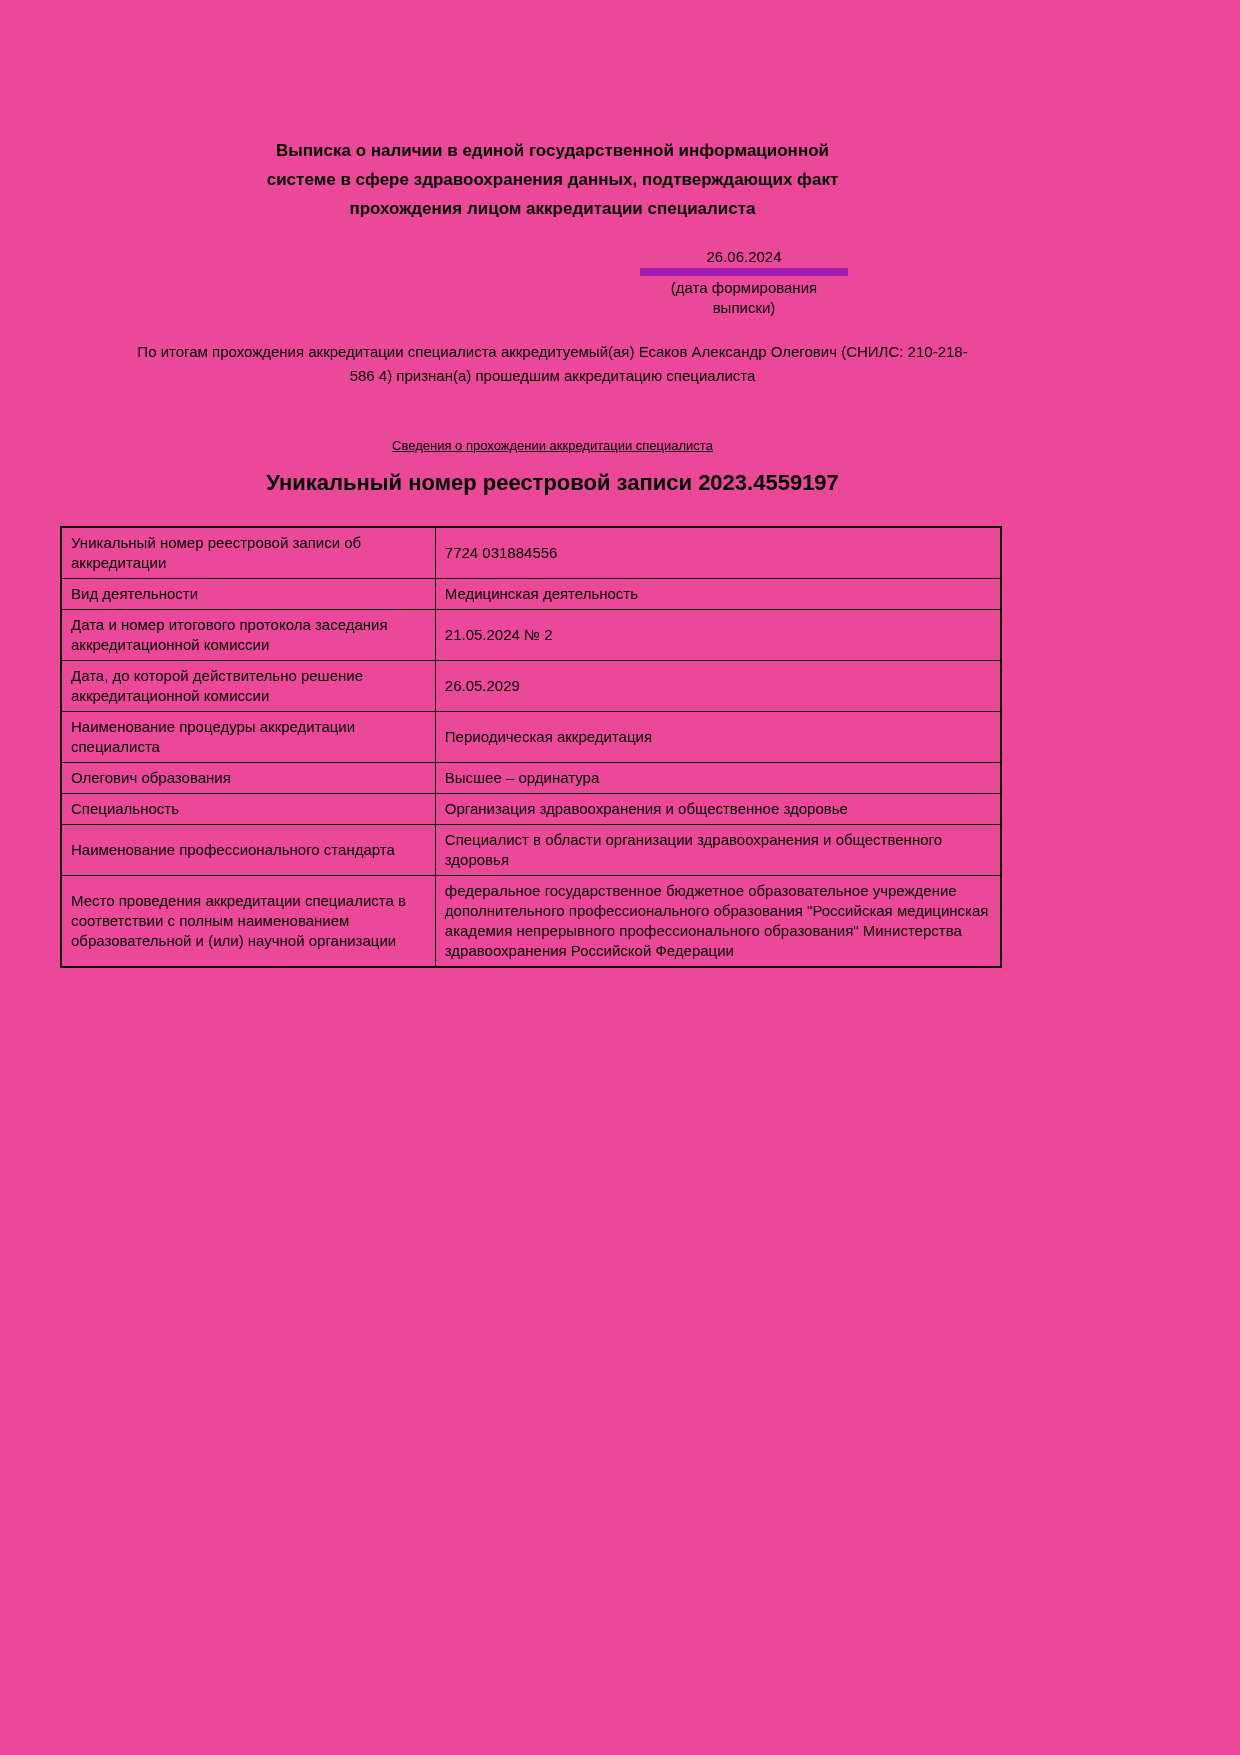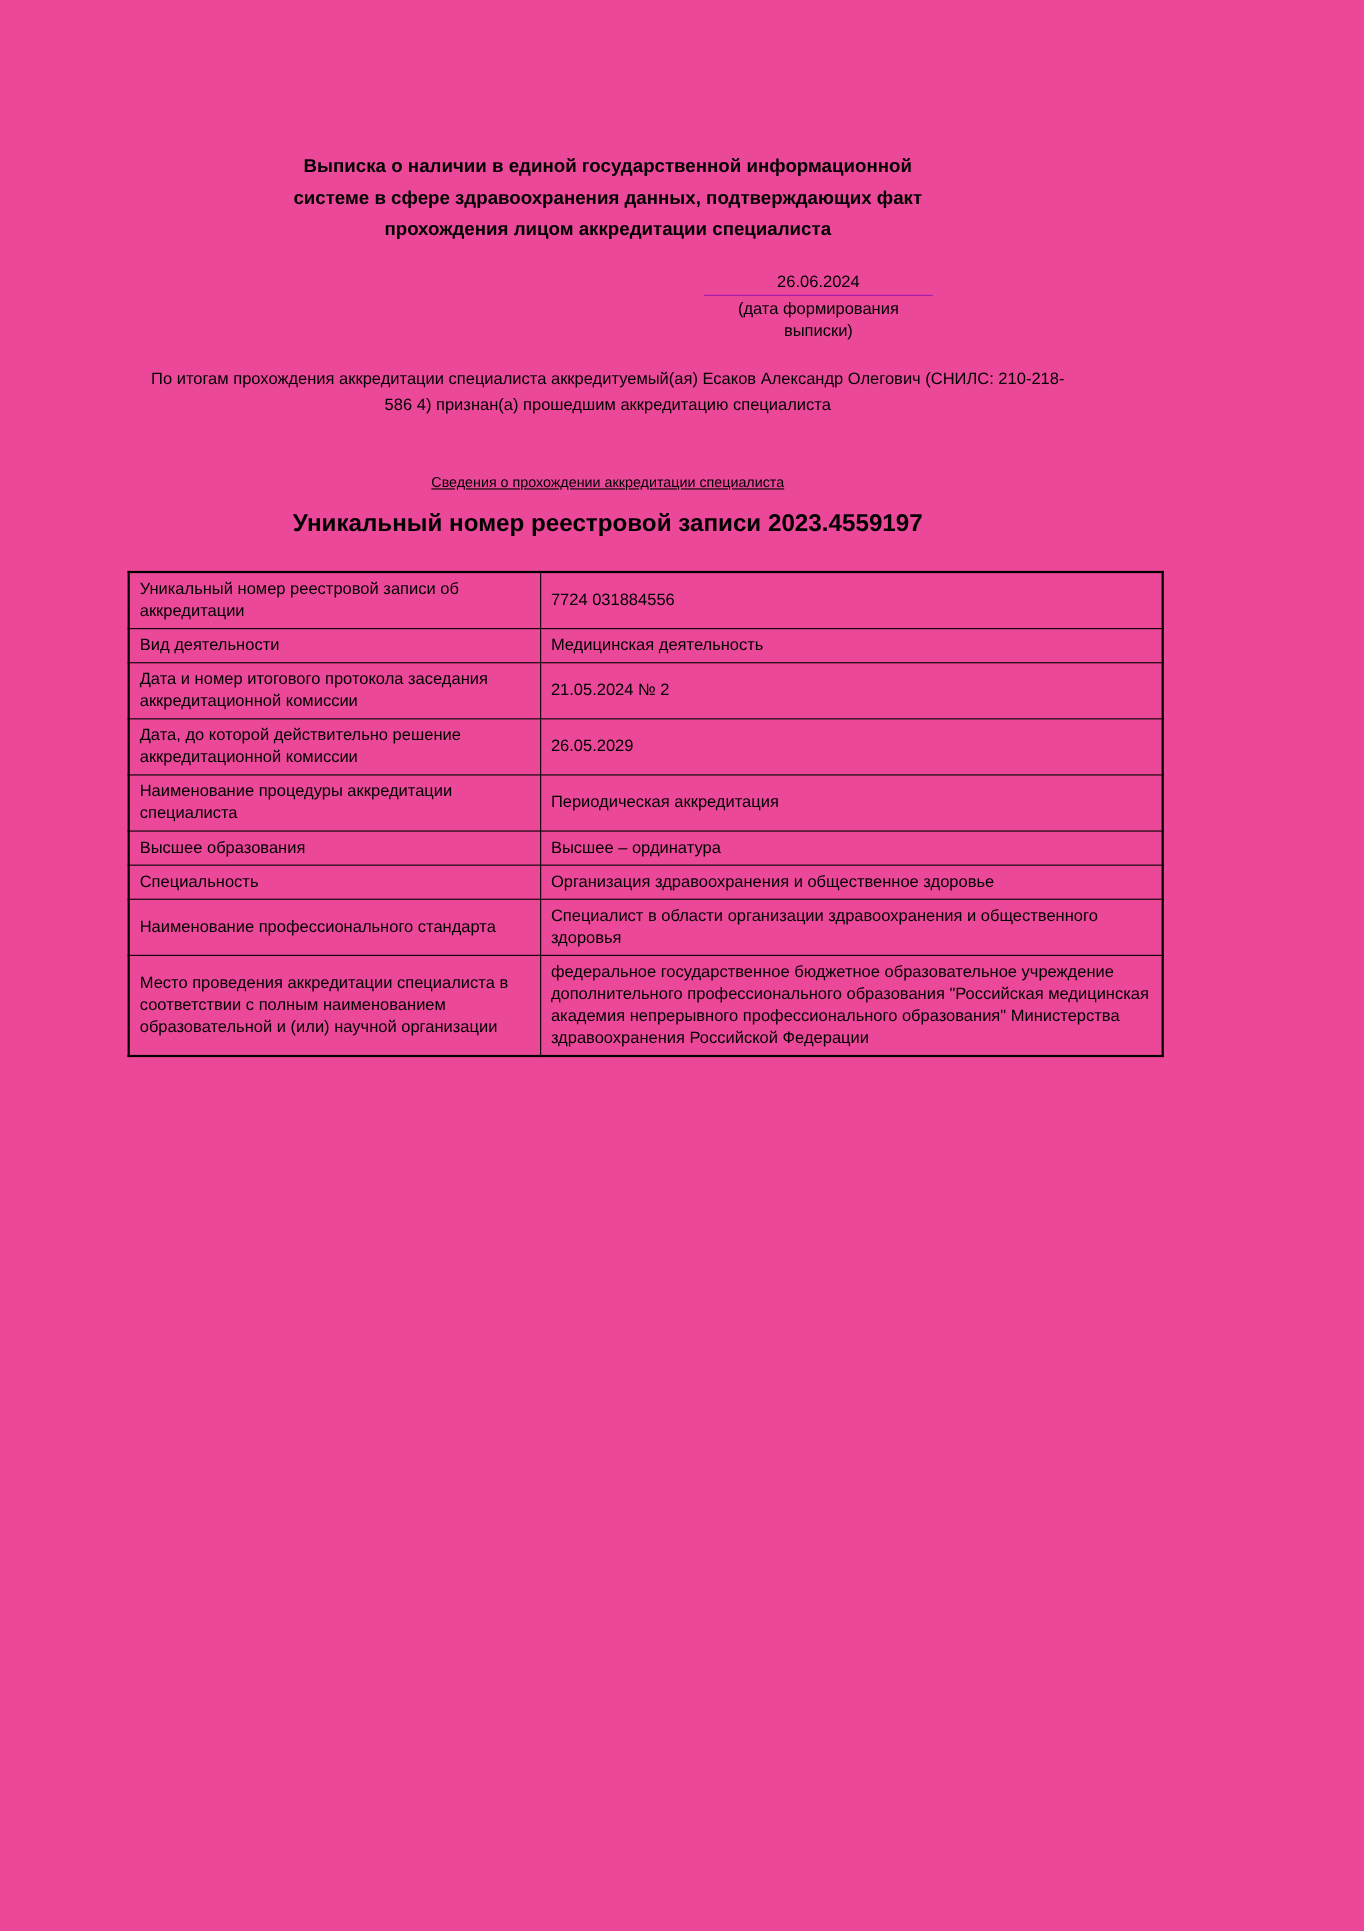--- a/index.html
+++ b/index.html
@@ -29,21 +29,21 @@
   }
   .date-block {
     margin-left: 640px;
     margin-top: 24px;
     width: 208px;
     text-align: center;
     font-size: 15px;
     line-height: 20px;
   }
   .date-value {
-    border-bottom: 1px solid #a21caf;
+    border-bottom: 8px solid #a21caf;
     padding-bottom: 1px;
   }
   .date-caption {
     padding-top: 2px;
   }
   .intro {
     margin-top: 22px;
     font-size: 15px;
     line-height: 24px;
   }
@@ -51,21 +51,21 @@
     margin-top: 50px;
     font-size: 13px;
     text-decoration: underline;
   }
   .registry-heading {
     margin-top: 17px;
     font-size: 22px;
     font-weight: bold;
   }
   .table-wrap {
-    margin-left: 116px;
+    margin-left: 60px;
     margin-top: 30px;
     width: 1100px;
   }
   table.acc-table {
     width: 942px;
     border-collapse: collapse;
     border: 2.5px solid #000000;
     font-size: 15px;
   }
   table.acc-table td {
@@ -116,21 +116,21 @@
   </tr>
           <tr>
     <td class="label-cell">Дата, до которой действительно решение аккредитационной комиссии</td>
     <td class="value-cell">26.05.2029</td>
   </tr>
           <tr>
     <td class="label-cell">Наименование процедуры аккредитации специалиста</td>
     <td class="value-cell">Периодическая аккредитация</td>
   </tr>
           <tr>
-    <td class="label-cell">Высшее образования</td>
+    <td class="label-cell">Олегович образования</td>
     <td class="value-cell">Высшее – ординатура</td>
   </tr>
           <tr>
     <td class="label-cell">Специальность</td>
     <td class="value-cell">Организация здравоохранения и общественное здоровье</td>
   </tr>
           <tr>
     <td class="label-cell">Наименование профессионального стандарта</td>
     <td class="value-cell">Специалист в области организации здравоохранения и общественного здоровья</td>
   </tr>

